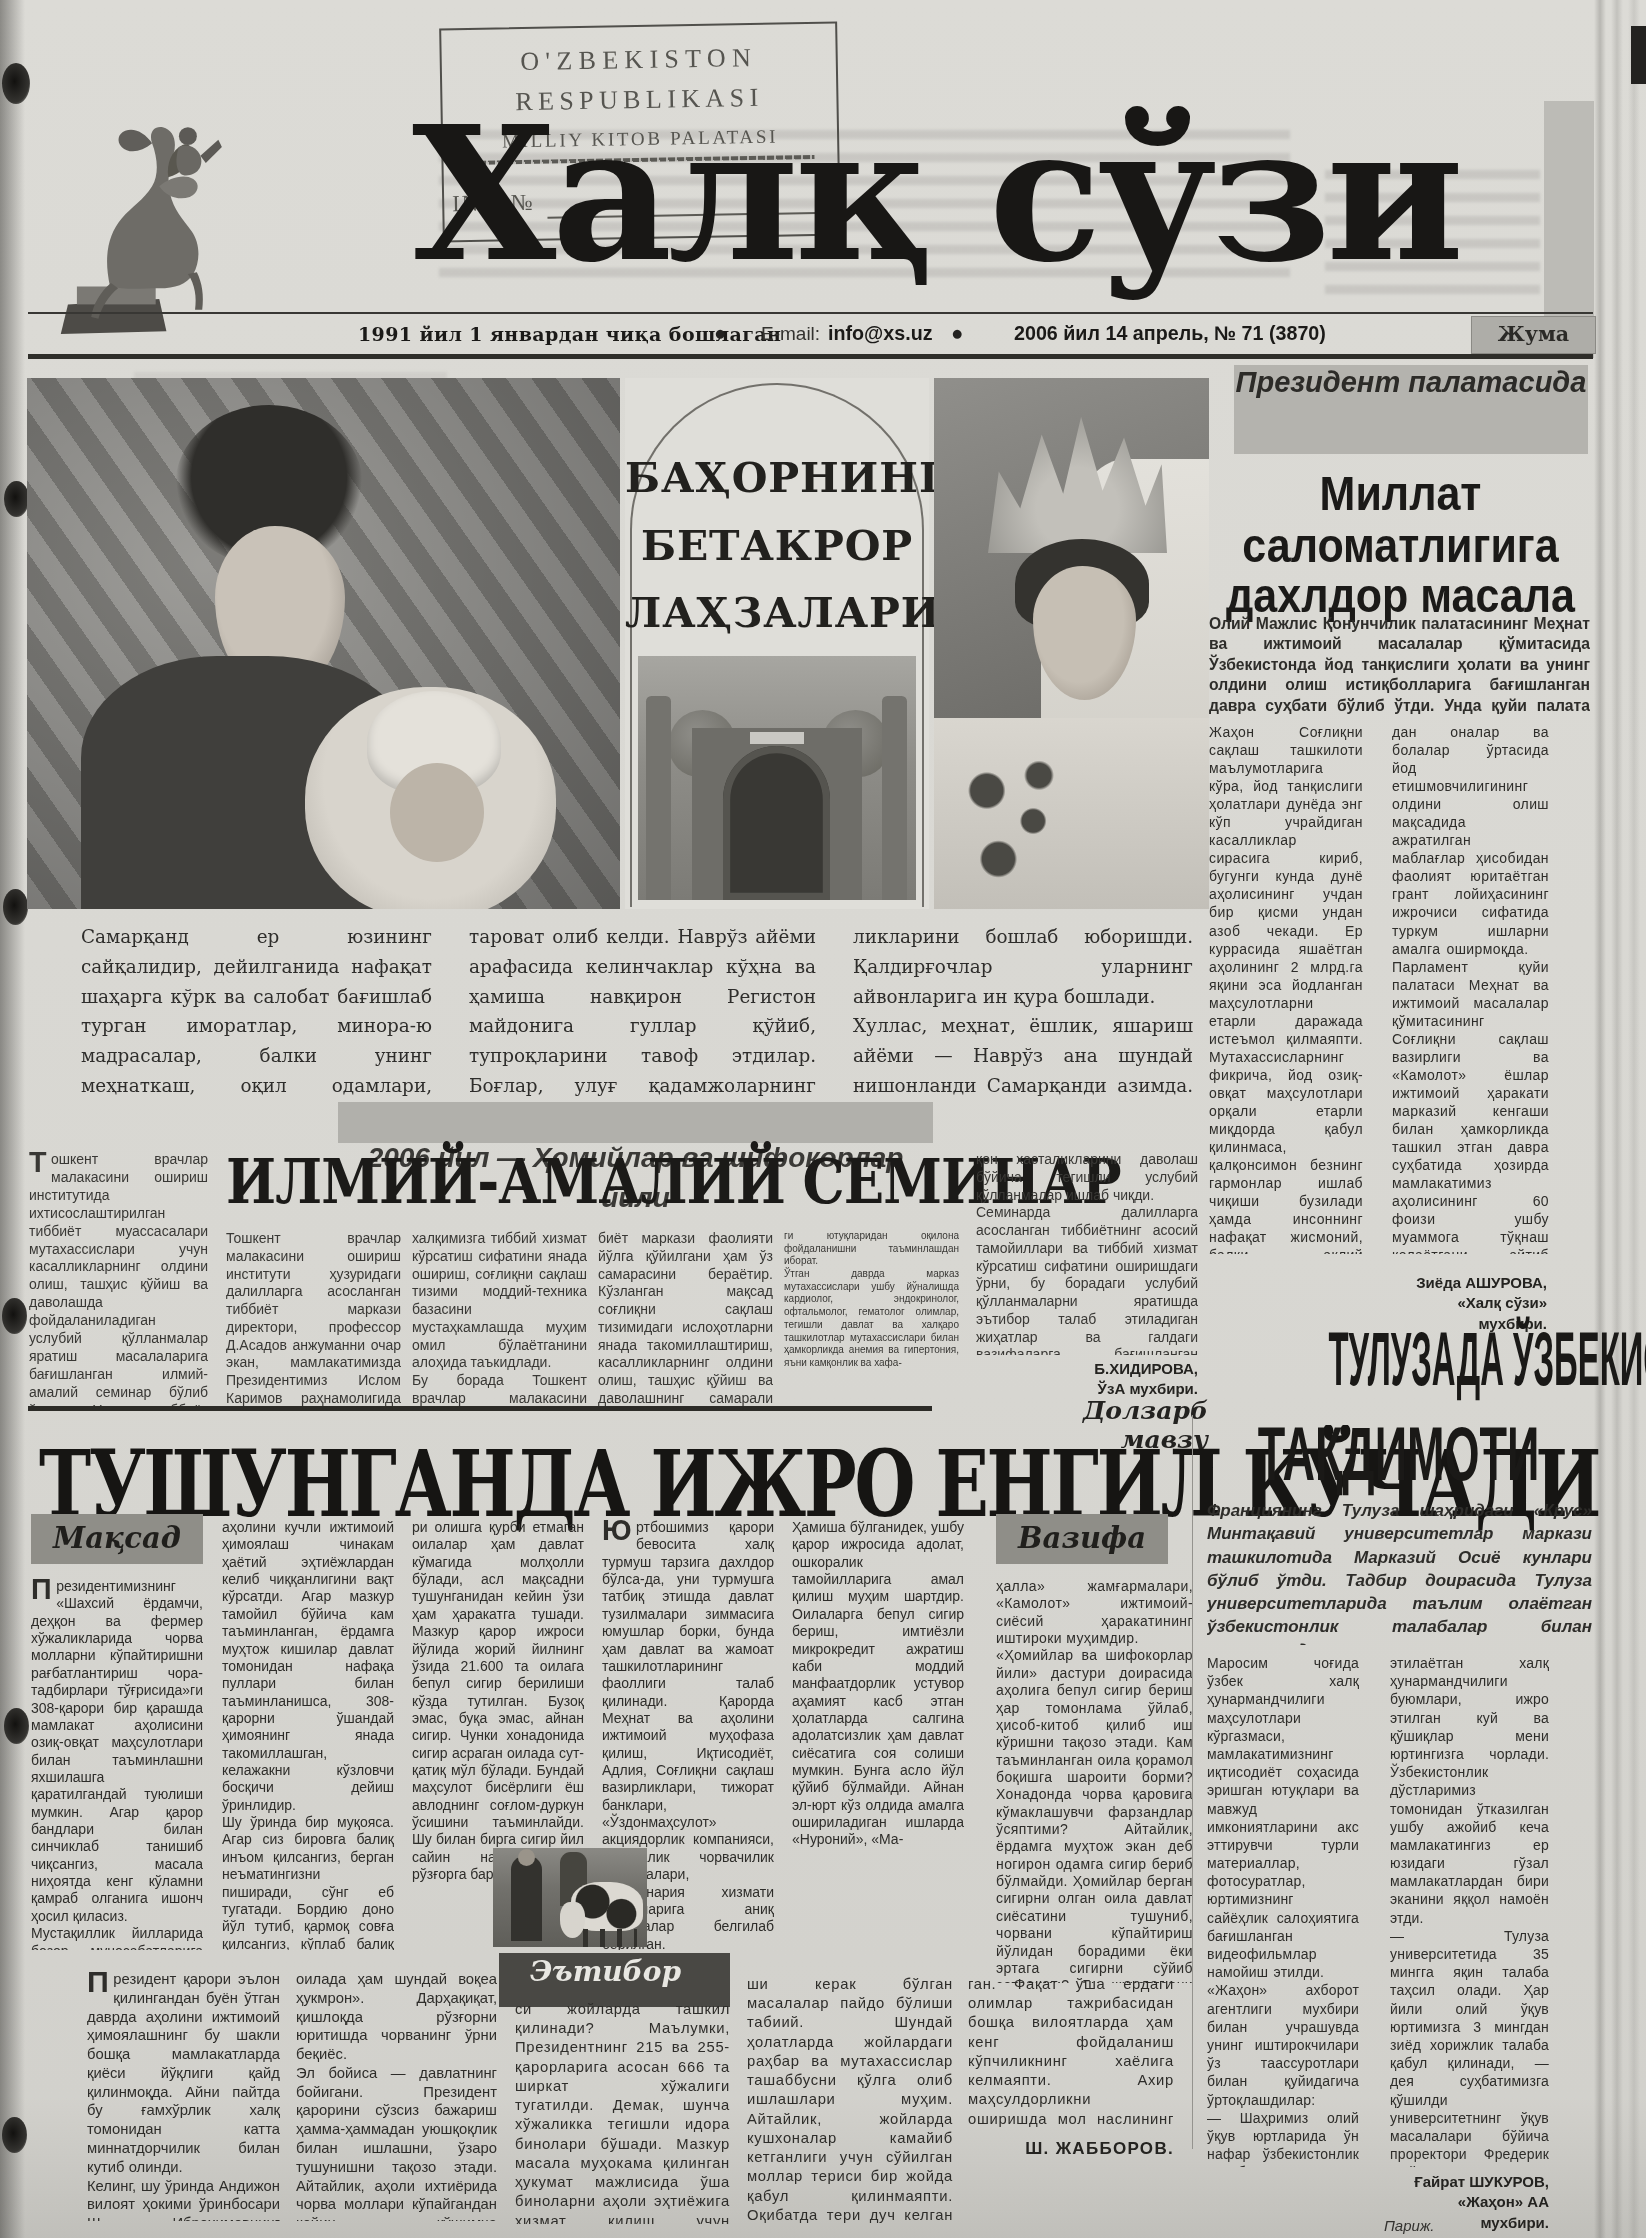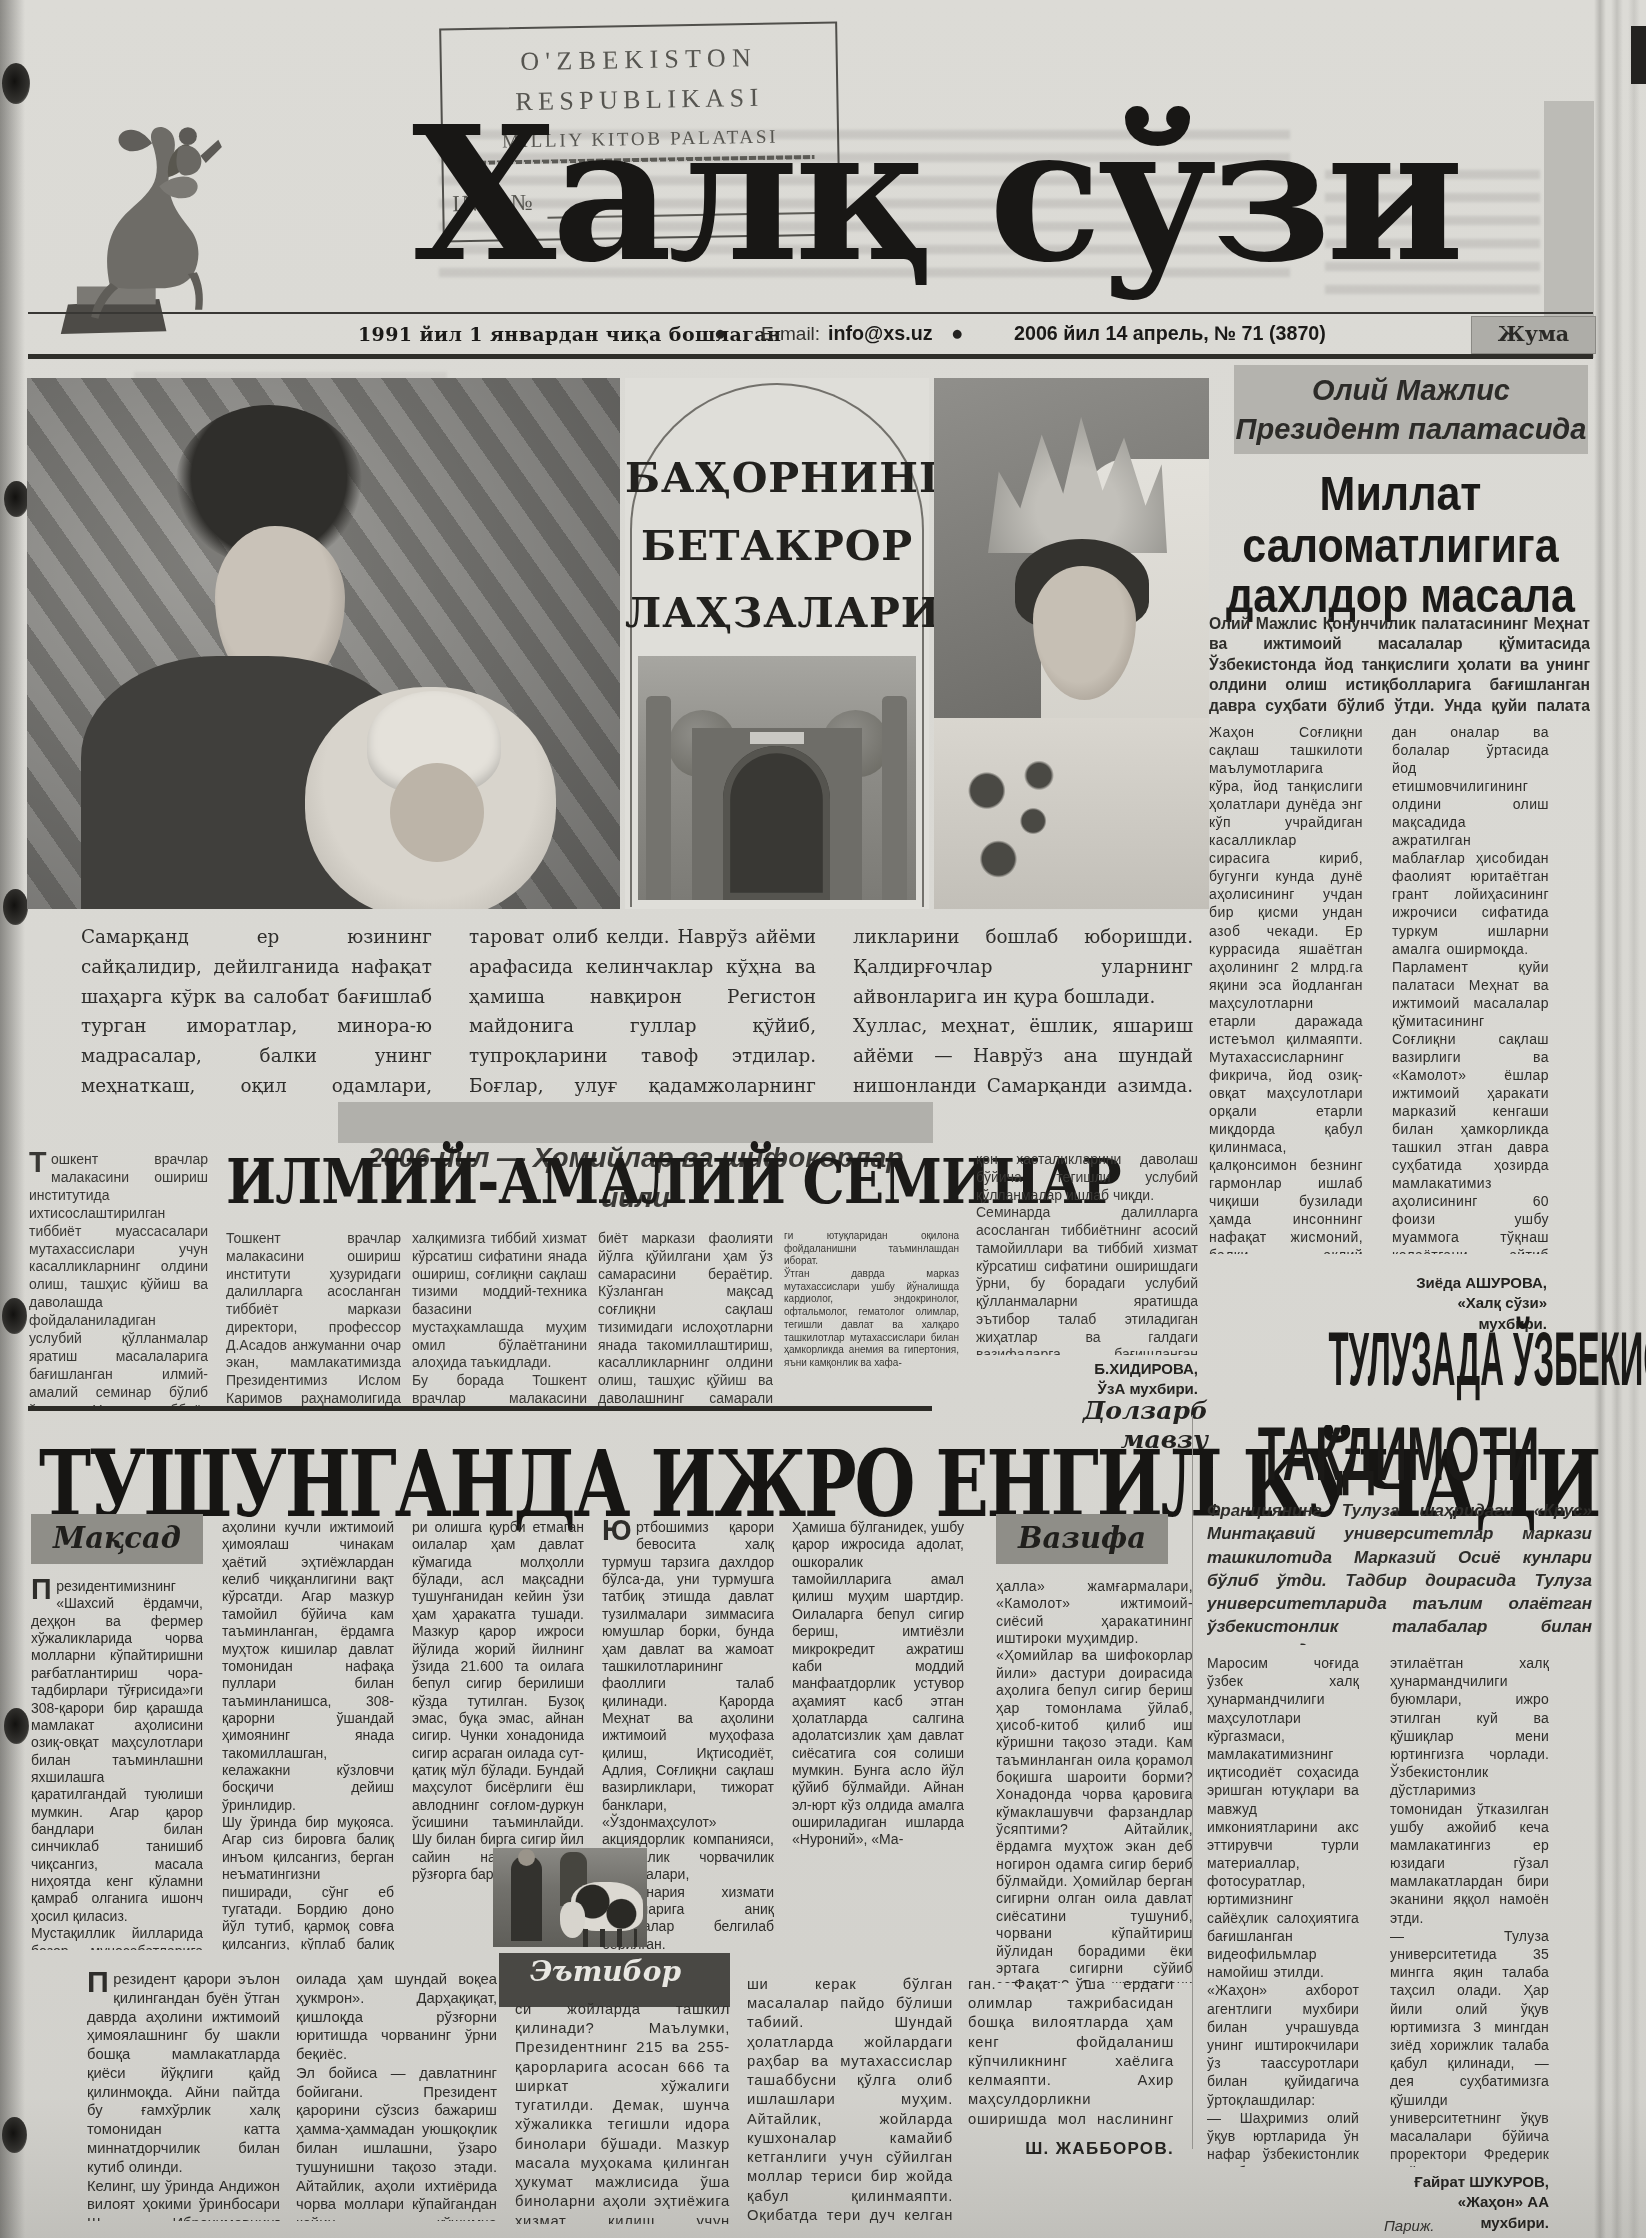--- a/index.html
+++ b/index.html
@@ -191,21 +191,20 @@
 Муайян вазифани амалга ошириш жараёнида ҳал этили-</div>
   <div class="abs body-sans" style="left:747px;top:1975px;width:206px;height:251px;font-size:14.8px;line-height:1.3;letter-spacing:0.7px;word-spacing:2.2px;">ши керак бўлган масалалар пайдо бўлиши табиий. Шундай ҳолатларда жойлардаги раҳбар ва мутахассислар ташаббусни қўлга олиб ишлашлари муҳим. Айтайлик, жойларда кушхоналар камайиб кетганлиги учун сўйилган моллар териси бир жойда қабул қилинмаяпти. Оқибатда тери дуч келган харидорга, баъзан четга арзон-гаровга сотилмоқда. Бизнинг хомашё ҳисобига бошқа жойларда аҳоли иш билан таъминланяпти.
 Яна бир гап. Самарқандда чорва моллари наслчилиги бўйича илмий мактаб яратил-</div>
   <div class="abs body-sans" style="left:968px;top:1975px;width:206px;height:159px;font-size:14.8px;line-height:1.3;letter-spacing:0.7px;word-spacing:2.2px;">ган. Фақат ўша ердаги олимлар тажрибасидан бошқа вилоятларда ҳам кенг фойдаланиш кўпчиликнинг хаёлига келмаяпти. Ахир маҳсулдорликни оширишда мол наслининг аҳамияти катта эканлигини ҳамма билади-ку. Бу масалага ҳукумат миқёсида эътибор берилгани айни муддао бўлди.
 Ҳа, тушунган одамнинг садағаси кетсанг арзийди. Ушбу қарор мақсад-моҳиятини тўғри тушунсак, уни амалга ошириш енгил кўчиши аниқ.</div>
   <div class="abs byline" style="left:968px;top:2139px;width:206px;font-size:17px;letter-spacing:1.3px;">Ш. ЖАББОРОВ.</div>
 
   <div class="abs" style="left:1192px;top:1415px;width:1.3px;height:734px;background:#94938e;"></div>
 
   <div class="abs kickerbox" style="left:1234px;top:365px;width:354px;height:89px;">
-    <div style="font-size:29px;line-height:1.5;padding-top:3.6px;">Олий Мажлис</div>
     <div style="font-size:29px;line-height:1.2;">Президент палатасида</div>
   </div>
   <div class="abs hl-sans" style="left:1209px;top:469px;width:383px;text-align:center;font-size:43px;line-height:1.06;transform:scaleY(1.12);transform-origin:top center;color:#1b1a18;">
     <div>Миллат</div>
     <div>саломатлигига</div>
     <div>дахлдор масала</div>
   </div>
   <div class="abs body-sans" style="left:1209px;top:614px;width:381px;height:102px;font-weight:bold;font-size:15.7px;line-height:1.3;">Олий Мажлис Қонунчилик палатасининг Меҳнат ва ижтимоий масалалар қўмитасида Ўзбекистонда йод танқислиги ҳолати ва унинг олдини олиш истиқболларига бағишланган давра суҳбати бўлиб ўтди. Унда қуйи палата депутатлари, тегишли вазирлик, ташкилотлар, шунингдек, оммавий ахборот воситалари вакиллари иштирок этди.</div>
   <div class="abs body-sans" style="left:1209px;top:723px;width:154px;height:531px;font-size:14px;line-height:1.29;letter-spacing:0.4px;word-spacing:1.8px;">Жаҳон Соғлиқни сақлаш ташкилоти маълумотларига кўра, йод танқислиги ҳолатлари дунёда энг кўп учрайдиган касалликлар сирасига кириб, бугунги кунда дунё аҳолисининг учдан бир қисми ундан азоб чекади. Ер куррасида яшаётган аҳолининг 2 млрд.га яқини эса йодланган маҳсулотларни етарли даражада истеъмол қилмаяпти. Мутахассисларнинг фикрича, йод озиқ-овқат маҳсулотлари орқали етарли миқдорда қабул қилинмаса, қалқонсимон безнинг гармонлар ишлаб чиқиши бузилади ҳамда инсоннинг нафақат жисмоний, балки, ақлий фаолияти ҳам сусаяди. Бу, ўз ўрнида, миллат ақлий салоҳиятига путур етказади, оналар ва болалар ўлими ошишига сабаб бўлади.
 Тадбирда сўнгги ўн йилликда йод танқислиги ҳолатларининг олдини олиш муаммоларига бағишланган бир қанча дастурлар ишлаб чиқилгани ва дунёнинг ривожланган мамлакатларида муваффақият билан қўлланилаётгани айтиб ўтилди. Хусусан, Соғлиқни сақлаш вазирлиги, «Камолот» ёшлар ижтимоий ҳаракати Осиё Тараққиёт банки томони-</div>

